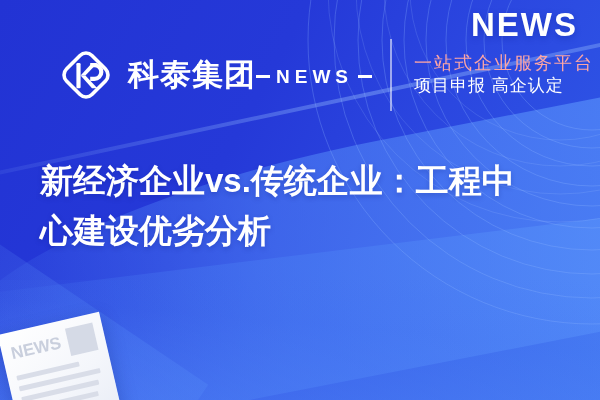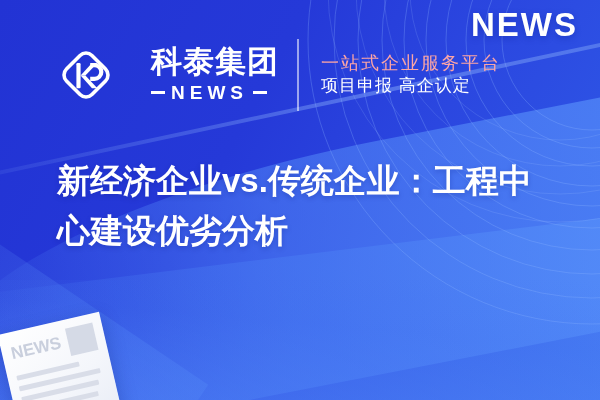--- a/index.html
+++ b/index.html
@@ -84,23 +84,22 @@
     height: 74px;
   }
   .logo-mark {
     width: 60px;
     height: 60px;
     flex: 0 0 auto;
     margin-right: 12px;
   }
   .logo-text {
     display: flex;
-    flex-direction: column;
+    flex-direction: row;
     justify-content: center;
-    margin-left: 23px;
   }
   .logo-cn {
     color: #ffffff;
     font-size: 31px;
     font-weight: bold;
     letter-spacing: 1px;
     line-height: 1.02;
     white-space: nowrap;
   }
   .logo-en-row {
@@ -157,21 +156,21 @@
     font-size: 33px;
     font-weight: bold;
     letter-spacing: 2px;
     text-shadow: 0 2px 6px rgba(10,30,140,0.35);
   }
 
   
   .title {
     position: absolute;
     top: 156px;
-    left: 57px;
+    left: 40px;
     width: 500px;
     color: #ffffff;
     font-size: 33px;
     font-weight: bold;
     line-height: 50px;
     letter-spacing: 0px;
     text-shadow: 0 2px 5px rgba(8,24,120,0.25);
   }
 
   

